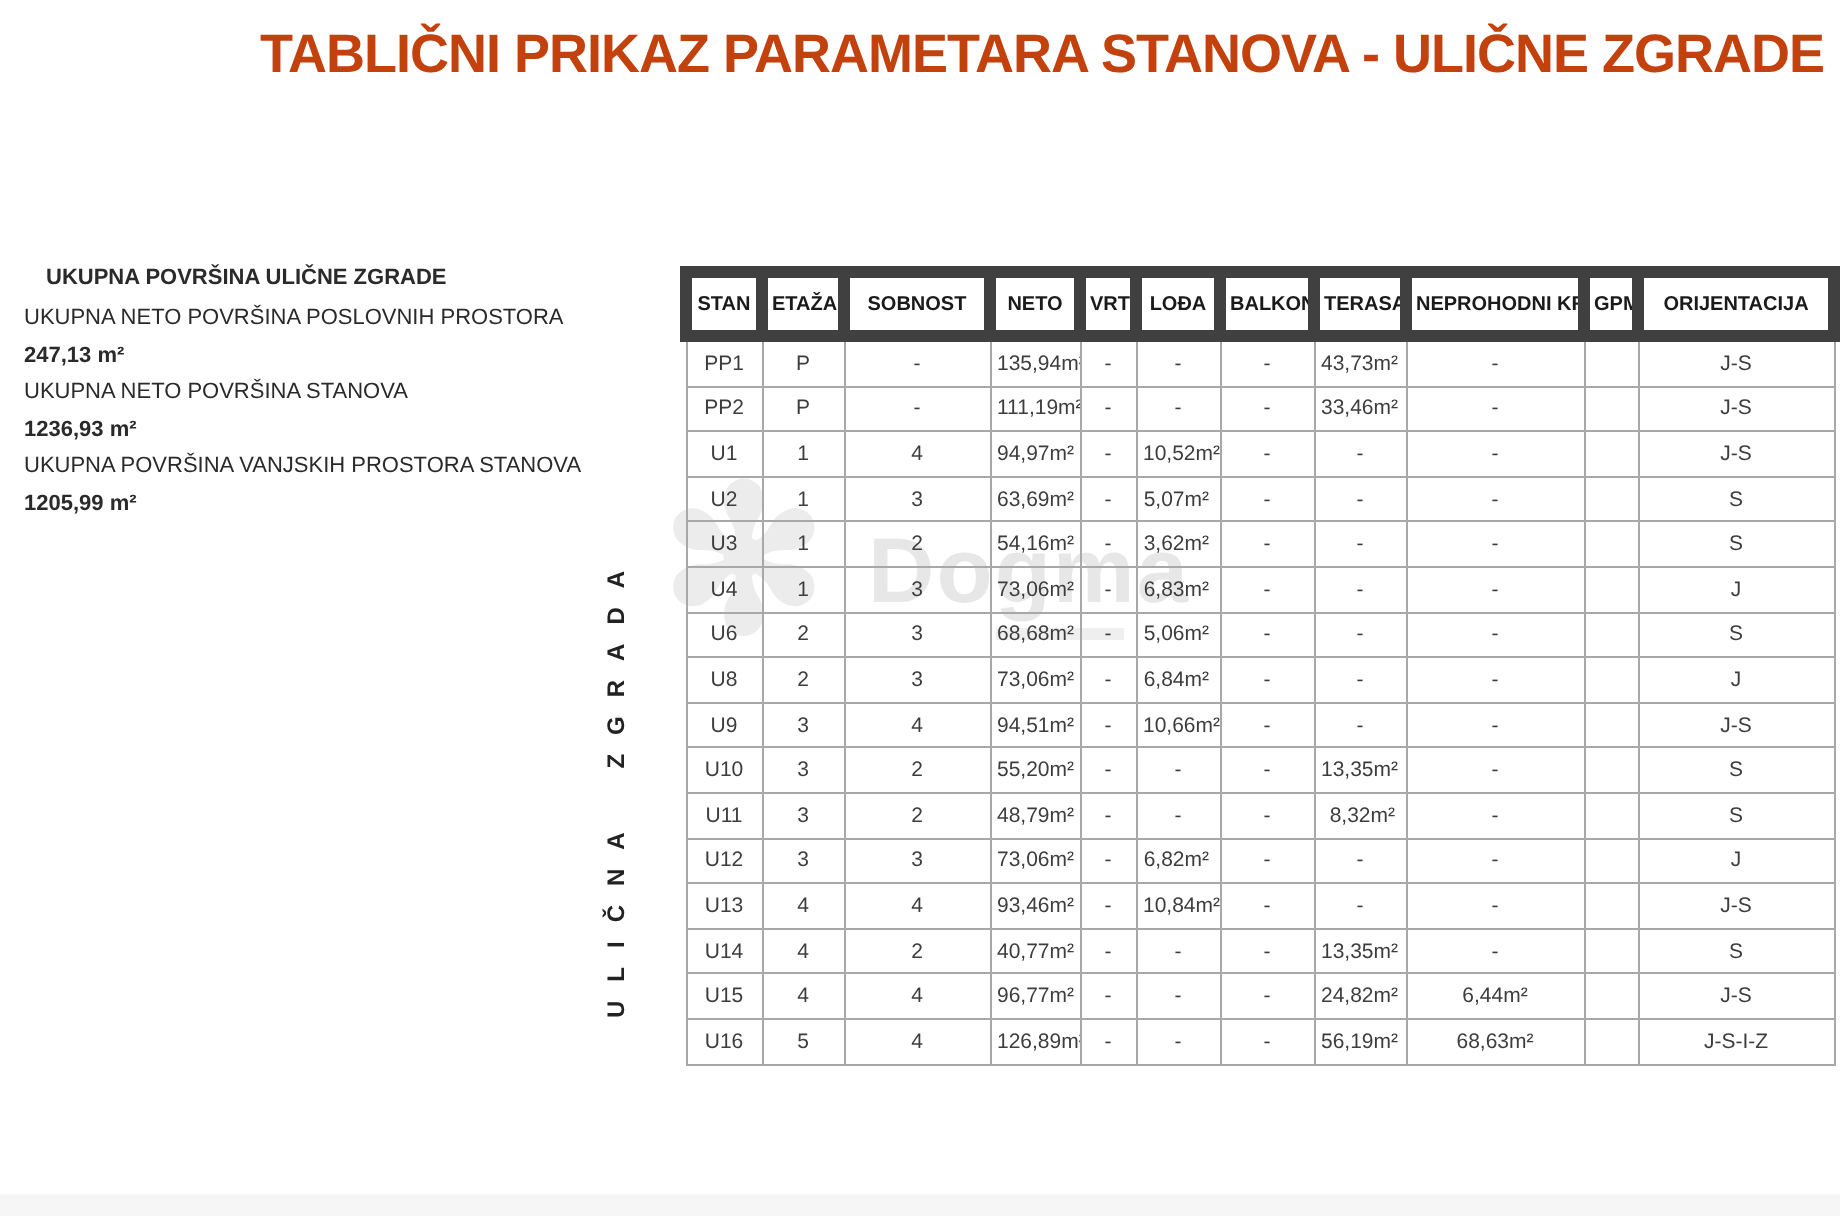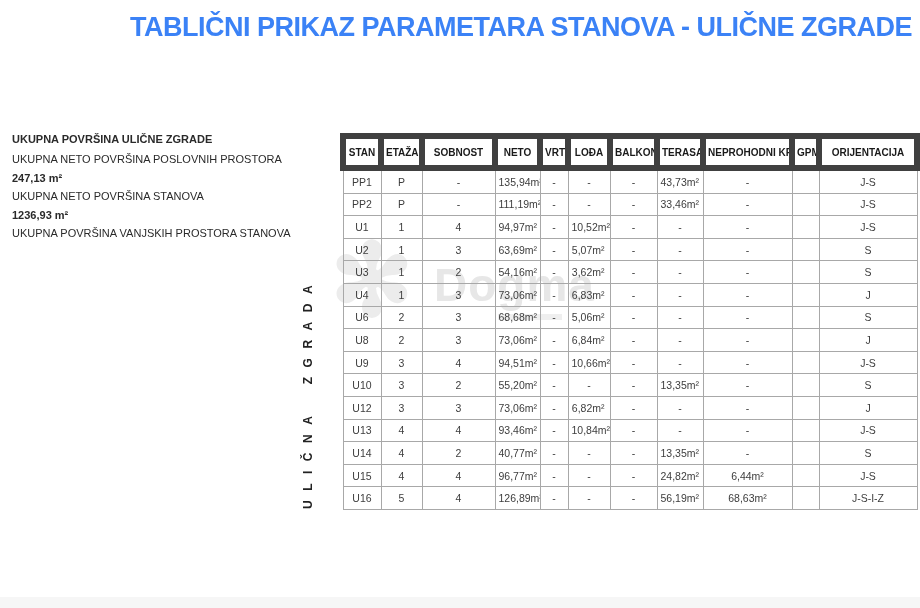--- a/index.html
+++ b/index.html
@@ -2,21 +2,21 @@
 <html><head>
 <meta charset="utf-8">
 <style>
   html,body{margin:0;padding:0;}
   body{
     width:920px;height:608px;position:relative;background:#ffffff;
     font-family:"Liberation Sans", sans-serif;color:#222;overflow:hidden;
   }
   .title{
     position:absolute;left:130px;top:12px;width:780px;text-align:center;
-    font-size:27px;font-weight:bold;color:#3b82f6;letter-spacing:-0.5px;white-space:nowrap;
+    font-size:27px;font-weight:bold;color:#c2410c;letter-spacing:-0.5px;white-space:nowrap;
   }
   .summary{
     position:absolute;left:12px;top:134px;width:310px;font-size:11px;color:#2a2a2a;
   }
   .summary .line{margin:0 0 7.5px 0;line-height:11px;}
   .summary .bold{font-weight:bold;}
   .side-label{
     position:absolute;left:301px;top:509px;transform:rotate(-90deg);transform-origin:0 0;
     font-size:12px;font-weight:bold;color:#222;white-space:nowrap;
     letter-spacing:9.5px;word-spacing:10px;
@@ -39,26 +39,27 @@
   }
   table.params td.num{text-align:right;padding-right:5px;}
   .bottom-bar{position:absolute;left:0;top:597px;width:920px;height:11px;background:#f6f6f6;}
 </style>
 </head>
 <body>
 
 <div class="title">TABLIČNI PRIKAZ PARAMETARA STANOVA - ULIČNE ZGRADE</div>
 
 <div class="summary">
-  <div class="line bold" style="margin-bottom:9px;">UKUPNA POVRŠINA ULIČNE ZGRADE</div>
+  <div class="line bold" style="margin-bottom:9px;margin-left:11px;">UKUPNA POVRŠINA ULIČNE ZGRADE</div>
   <div class="line">UKUPNA NETO POVRŠINA POSLOVNIH PROSTORA</div>
   <div class="line bold">247,13 m²</div>
   <div class="line">UKUPNA NETO POVRŠINA STANOVA</div>
   <div class="line bold">1236,93 m²</div>
   <div class="line">UKUPNA POVRŠINA VANJSKIH PROSTORA STANOVA</div>
+  <div class="line bold">1205,99 m²</div>
 </div>
 
 <div class="watermark">
   <span class="wm-flower">✻</span>
   <span class="wm-text">Dogma</span>
   <span class="wm-sub"></span>
 </div>
 
 <div class="side-label">ULIČNA ZGRADA</div>
 
@@ -216,20 +217,33 @@
         <td class="num">55,20m²</td>
         <td>-</td>
         <td>-</td>
         <td>-</td>
         <td class="num">13,35m²</td>
         <td>-</td>
         <td></td>
         <td>S</td>
       </tr>
       <tr>
+        <td>U11</td>
+        <td>3</td>
+        <td>2</td>
+        <td class="num">48,79m²</td>
+        <td>-</td>
+        <td>-</td>
+        <td>-</td>
+        <td class="num">8,32m²</td>
+        <td>-</td>
+        <td></td>
+        <td>S</td>
+      </tr>
+      <tr>
         <td>U12</td>
         <td>3</td>
         <td>3</td>
         <td class="num">73,06m²</td>
         <td>-</td>
         <td class="num">6,82m²</td>
         <td>-</td>
         <td>-</td>
         <td>-</td>
         <td></td>

